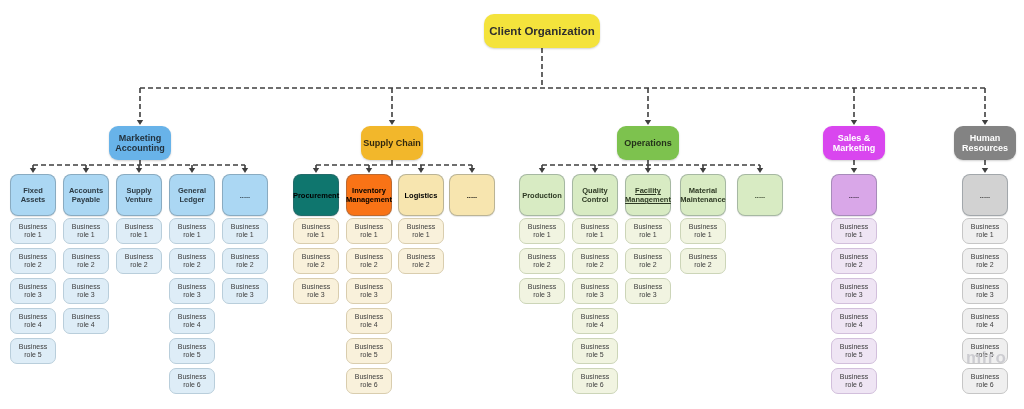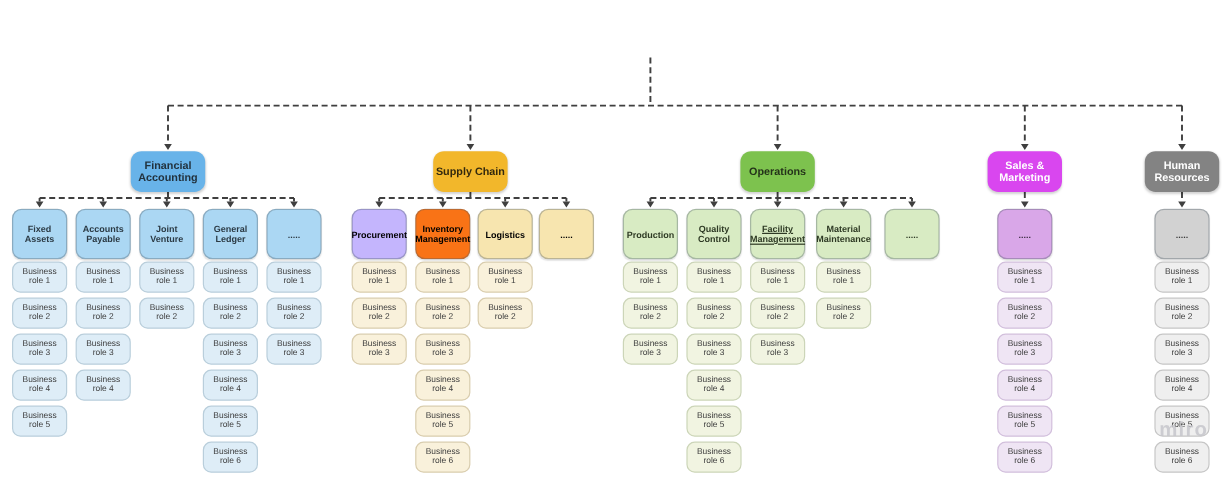--- a/index.html
+++ b/index.html
@@ -35,49 +35,50 @@
   }
 </style>
 </head>
 <body>
 
 <div class="canvas">
   <svg id="connectors" width="1024" height="409" viewBox="0 0 1024 409">
       <path d="M542 48 V86 M140 88 H985 M140 88 V119 M140 160 V165 M33 165 H245 M33 165 V168 M86 165 V168 M139 165 V168 M192 165 V168 M245 165 V168 M392 88 V119 M392 160 V165 M316 165 H472 M316 165 V168 M369 165 V168 M421 165 V168 M472 165 V168 M648 88 V119 M648 160 V165 M542 165 H760 M542 165 V168 M595 165 V168 M648 165 V168 M703 165 V168 M760 165 V168 M854 88 V119 M854 160 V168 M985 88 V119 M985 160 V168" fill="none" stroke="#3f3f3f" stroke-width="1.6" stroke-dasharray="5 3"></path>
       <path d="M136.8 120 L143.2 120 L140 125 Z M29.8 168 L36.2 168 L33 173 Z M82.8 168 L89.2 168 L86 173 Z M135.8 168 L142.2 168 L139 173 Z M188.8 168 L195.2 168 L192 173 Z M241.8 168 L248.2 168 L245 173 Z M388.8 120 L395.2 120 L392 125 Z M312.8 168 L319.2 168 L316 173 Z M365.8 168 L372.2 168 L369 173 Z M417.8 168 L424.2 168 L421 173 Z M468.8 168 L475.2 168 L472 173 Z M644.8 120 L651.2 120 L648 125 Z M538.8 168 L545.2 168 L542 173 Z M591.8 168 L598.2 168 L595 173 Z M644.8 168 L651.2 168 L648 173 Z M699.8 168 L706.2 168 L703 173 Z M756.8 168 L763.2 168 L760 173 Z M850.8 120 L857.2 120 L854 125 Z M850.8 168 L857.2 168 L854 173 Z M981.8 120 L988.2 120 L985 125 Z M981.8 168 L988.2 168 L985 173 Z" fill="#3f3f3f"></path>
     </svg>
+  <div class="node root-node" id="root-node" style="left: 484px; top: 14px; width: 116px; height: 34px; background: rgb(244, 227, 60); color: rgb(46, 46, 46);">Client Organization</div>
   <div id="groups">
-      <div class="node dept-node" style="left: 109px; top: 126px; width: 62px; height: 34px; background: rgb(104, 179, 233); color: rgb(34, 50, 62);">Financial Accounting</div>
+      <div class="node dept-node" style="left: 109px; top: 126px; width: 62px; height: 34px; background: rgb(104, 179, 233); color: rgb(34, 50, 62);">Marketing Accounting</div>
       <div class="node sub-node" style="left: 10px; top: 174px; width: 46px; height: 34px; background: rgb(171, 215, 243); color: rgb(43, 58, 68);">Fixed Assets</div>
       <div class="node role-node" style="left: 10px; top: 218px; width: 46px; height: 26px; background: rgb(222, 237, 247); color: rgb(60, 60, 60); border: 1px solid rgb(185, 206, 219);">Business role 1</div>
       <div class="node role-node" style="left: 10px; top: 248px; width: 46px; height: 26px; background: rgb(222, 237, 247); color: rgb(60, 60, 60); border: 1px solid rgb(185, 206, 219);">Business role 2</div>
       <div class="node role-node" style="left: 10px; top: 278px; width: 46px; height: 26px; background: rgb(222, 237, 247); color: rgb(60, 60, 60); border: 1px solid rgb(185, 206, 219);">Business role 3</div>
       <div class="node role-node" style="left: 10px; top: 308px; width: 46px; height: 26px; background: rgb(222, 237, 247); color: rgb(60, 60, 60); border: 1px solid rgb(185, 206, 219);">Business role 4</div>
       <div class="node role-node" style="left: 10px; top: 338px; width: 46px; height: 26px; background: rgb(222, 237, 247); color: rgb(60, 60, 60); border: 1px solid rgb(185, 206, 219);">Business role 5</div>
       <div class="node sub-node" style="left: 63px; top: 174px; width: 46px; height: 34px; background: rgb(171, 215, 243); color: rgb(43, 58, 68);">Accounts Payable</div>
       <div class="node role-node" style="left: 63px; top: 218px; width: 46px; height: 26px; background: rgb(222, 237, 247); color: rgb(60, 60, 60); border: 1px solid rgb(185, 206, 219);">Business role 1</div>
       <div class="node role-node" style="left: 63px; top: 248px; width: 46px; height: 26px; background: rgb(222, 237, 247); color: rgb(60, 60, 60); border: 1px solid rgb(185, 206, 219);">Business role 2</div>
       <div class="node role-node" style="left: 63px; top: 278px; width: 46px; height: 26px; background: rgb(222, 237, 247); color: rgb(60, 60, 60); border: 1px solid rgb(185, 206, 219);">Business role 3</div>
       <div class="node role-node" style="left: 63px; top: 308px; width: 46px; height: 26px; background: rgb(222, 237, 247); color: rgb(60, 60, 60); border: 1px solid rgb(185, 206, 219);">Business role 4</div>
-      <div class="node sub-node" style="left: 116px; top: 174px; width: 46px; height: 34px; background: rgb(171, 215, 243); color: rgb(43, 58, 68);">Joint Venture</div>
+      <div class="node sub-node" style="left: 116px; top: 174px; width: 46px; height: 34px; background: rgb(171, 215, 243); color: rgb(43, 58, 68);">Supply Venture</div>
       <div class="node role-node" style="left: 116px; top: 218px; width: 46px; height: 26px; background: rgb(222, 237, 247); color: rgb(60, 60, 60); border: 1px solid rgb(185, 206, 219);">Business role 1</div>
       <div class="node role-node" style="left: 116px; top: 248px; width: 46px; height: 26px; background: rgb(222, 237, 247); color: rgb(60, 60, 60); border: 1px solid rgb(185, 206, 219);">Business role 2</div>
       <div class="node sub-node" style="left: 169px; top: 174px; width: 46px; height: 34px; background: rgb(171, 215, 243); color: rgb(43, 58, 68);">General Ledger</div>
       <div class="node role-node" style="left: 169px; top: 218px; width: 46px; height: 26px; background: rgb(222, 237, 247); color: rgb(60, 60, 60); border: 1px solid rgb(185, 206, 219);">Business role 1</div>
       <div class="node role-node" style="left: 169px; top: 248px; width: 46px; height: 26px; background: rgb(222, 237, 247); color: rgb(60, 60, 60); border: 1px solid rgb(185, 206, 219);">Business role 2</div>
       <div class="node role-node" style="left: 169px; top: 278px; width: 46px; height: 26px; background: rgb(222, 237, 247); color: rgb(60, 60, 60); border: 1px solid rgb(185, 206, 219);">Business role 3</div>
       <div class="node role-node" style="left: 169px; top: 308px; width: 46px; height: 26px; background: rgb(222, 237, 247); color: rgb(60, 60, 60); border: 1px solid rgb(185, 206, 219);">Business role 4</div>
       <div class="node role-node" style="left: 169px; top: 338px; width: 46px; height: 26px; background: rgb(222, 237, 247); color: rgb(60, 60, 60); border: 1px solid rgb(185, 206, 219);">Business role 5</div>
       <div class="node role-node" style="left: 169px; top: 368px; width: 46px; height: 26px; background: rgb(222, 237, 247); color: rgb(60, 60, 60); border: 1px solid rgb(185, 206, 219);">Business role 6</div>
       <div class="node sub-node" style="left: 222px; top: 174px; width: 46px; height: 34px; background: rgb(171, 215, 243); color: rgb(43, 58, 68);">.....</div>
       <div class="node role-node" style="left: 222px; top: 218px; width: 46px; height: 26px; background: rgb(222, 237, 247); color: rgb(60, 60, 60); border: 1px solid rgb(185, 206, 219);">Business role 1</div>
       <div class="node role-node" style="left: 222px; top: 248px; width: 46px; height: 26px; background: rgb(222, 237, 247); color: rgb(60, 60, 60); border: 1px solid rgb(185, 206, 219);">Business role 2</div>
       <div class="node role-node" style="left: 222px; top: 278px; width: 46px; height: 26px; background: rgb(222, 237, 247); color: rgb(60, 60, 60); border: 1px solid rgb(185, 206, 219);">Business role 3</div>
       <div class="node dept-node" style="left: 361px; top: 126px; width: 62px; height: 34px; background: rgb(242, 183, 43); color: rgb(51, 41, 14);">Supply Chain</div>
-      <div class="node sub-node" style="left: 293px; top: 174px; width: 46px; height: 34px; background: #c4b5fd;">Procurement</div>
+      <div class="node sub-node" style="left: 293px; top: 174px; width: 46px; height: 34px; background: #0f766e;">Procurement</div>
       <div class="node role-node" style="left: 293px; top: 218px; width: 46px; height: 26px; background: rgb(249, 241, 219); color: rgb(60, 60, 60); border: 1px solid rgb(217, 205, 174);">Business role 1</div>
       <div class="node role-node" style="left: 293px; top: 248px; width: 46px; height: 26px; background: rgb(249, 241, 219); color: rgb(60, 60, 60); border: 1px solid rgb(217, 205, 174);">Business role 2</div>
       <div class="node role-node" style="left: 293px; top: 278px; width: 46px; height: 26px; background: rgb(249, 241, 219); color: rgb(60, 60, 60); border: 1px solid rgb(217, 205, 174);">Business role 3</div>
       <div class="node sub-node" style="left: 346px; top: 174px; width: 46px; height: 34px; background: #f97316;">Inventory Management</div>
       <div class="node role-node" style="left: 346px; top: 218px; width: 46px; height: 26px; background: rgb(249, 241, 219); color: rgb(60, 60, 60); border: 1px solid rgb(217, 205, 174);">Business role 1</div>
       <div class="node role-node" style="left: 346px; top: 248px; width: 46px; height: 26px; background: rgb(249, 241, 219); color: rgb(60, 60, 60); border: 1px solid rgb(217, 205, 174);">Business role 2</div>
       <div class="node role-node" style="left: 346px; top: 278px; width: 46px; height: 26px; background: rgb(249, 241, 219); color: rgb(60, 60, 60); border: 1px solid rgb(217, 205, 174);">Business role 3</div>
       <div class="node role-node" style="left: 346px; top: 308px; width: 46px; height: 26px; background: rgb(249, 241, 219); color: rgb(60, 60, 60); border: 1px solid rgb(217, 205, 174);">Business role 4</div>
       <div class="node role-node" style="left: 346px; top: 338px; width: 46px; height: 26px; background: rgb(249, 241, 219); color: rgb(60, 60, 60); border: 1px solid rgb(217, 205, 174);">Business role 5</div>
       <div class="node role-node" style="left: 346px; top: 368px; width: 46px; height: 26px; background: rgb(249, 241, 219); color: rgb(60, 60, 60); border: 1px solid rgb(217, 205, 174);">Business role 6</div>

